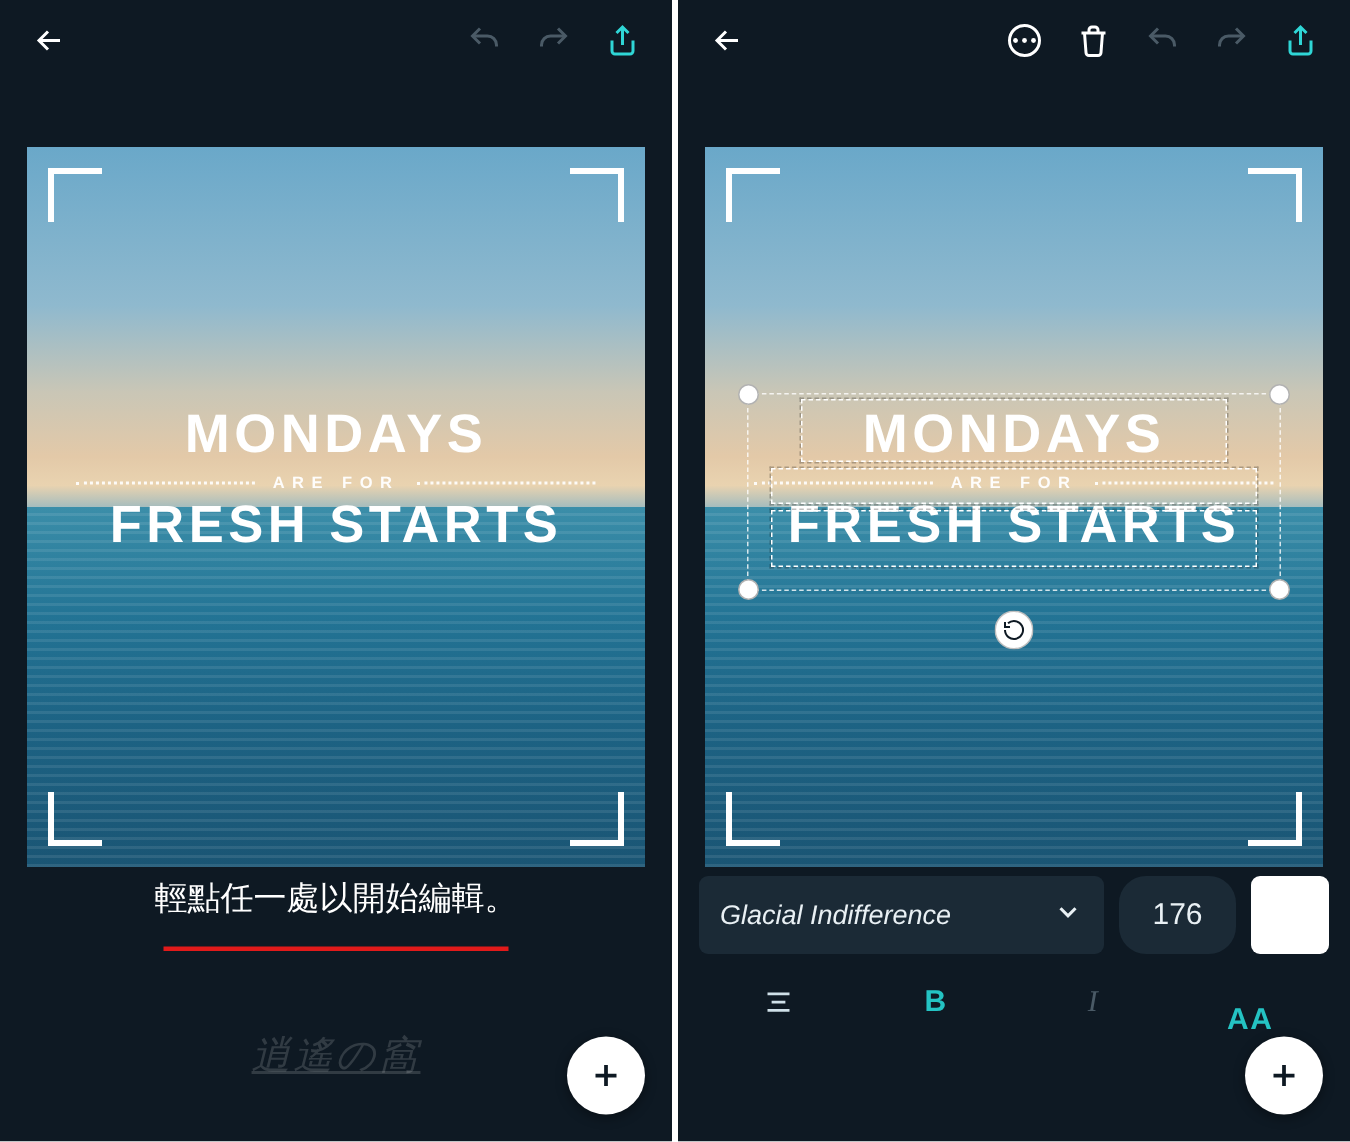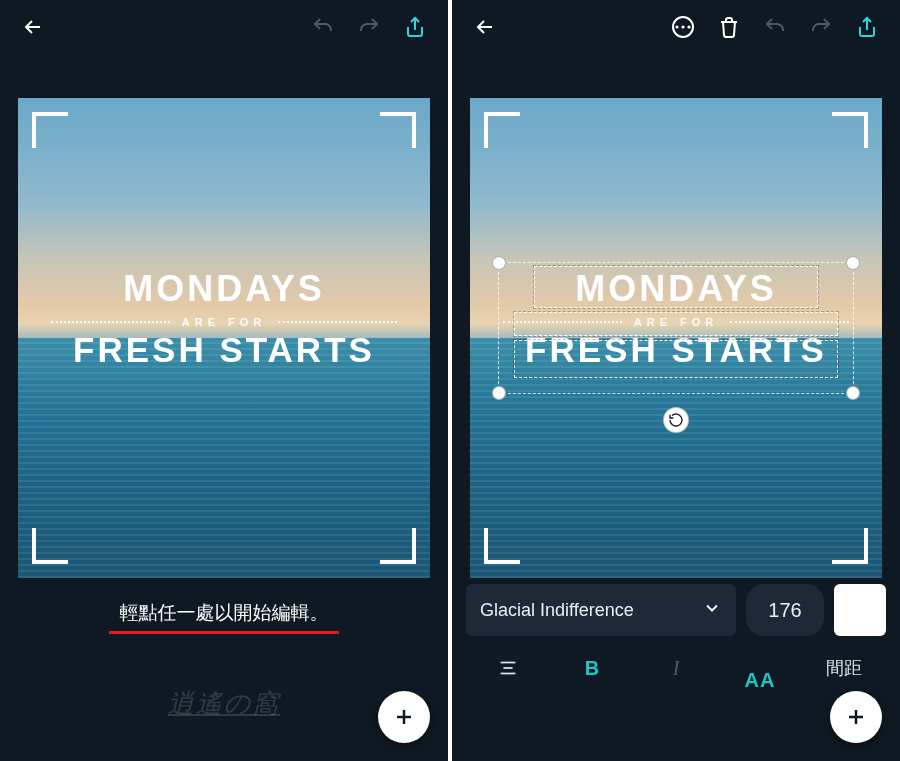--- a/index.html
+++ b/index.html
@@ -151,24 +151,24 @@
     background:#fff;
     border:1px solid rgba(0,0,0,0.25);
     border-radius:50%;
     display:flex;align-items:center;justify-content:center;
   }
   .rotate-handle svg{width:16px;height:16px;stroke:#0e1923;fill:none;stroke-width:2;}
   
   .hint-row {
     height: 58px;
     display:flex;
-    align-items:center;
+    align-items:flex-start;
     justify-content:center;
     color:#ffffff;
-    font-size:19px;
+    font-size:22px;
     position:relative;
   }
   .hint-underline{
     position:absolute;
     left:50%;
     transform:translateX(-50%);
     bottom:8px;
     width:230px;
     height:3px;
     background:#e11a1a;
@@ -185,20 +185,21 @@
     flex:1;
     background:#1b2a36;
     height:52px;
     border-radius:6px;
     display:flex;
     align-items:center;
     padding:0 14px;
     color:#e9f0f4;
     font-size:18px;
     cursor:pointer;
+    font-style:italic;
   }
   .font-sel .chev{margin-left:auto;}
   .size-box{
     width:78px;height:52px;
     background:#1b2a36;
     border-radius:18px;
     display:flex;align-items:center;justify-content:center;
     color:#e9f0f4;font-size:20px;
     cursor:pointer;
   }
@@ -433,23 +434,20 @@
       </div>
       <div class="seg accent">
         <span>B</span>
       </div>
       <div class="seg dim">
         <span>I</span>
       </div>
       <div class="seg accent" style="font-weight:700;letter-spacing:1px;align-items:flex-end;">
         <span>AA</span>
       </div>
-      <div class="seg spacing">
-        <span>間距</span>
-      </div>
     </div>
   </div>
 
   <div class="fill-bottom"></div>
 
   <div class="fab">
     <svg viewBox="0 0 24 24">
         <path d="M12 5v14"></path>
         <path d="M5 12h14"></path>
       </svg>

